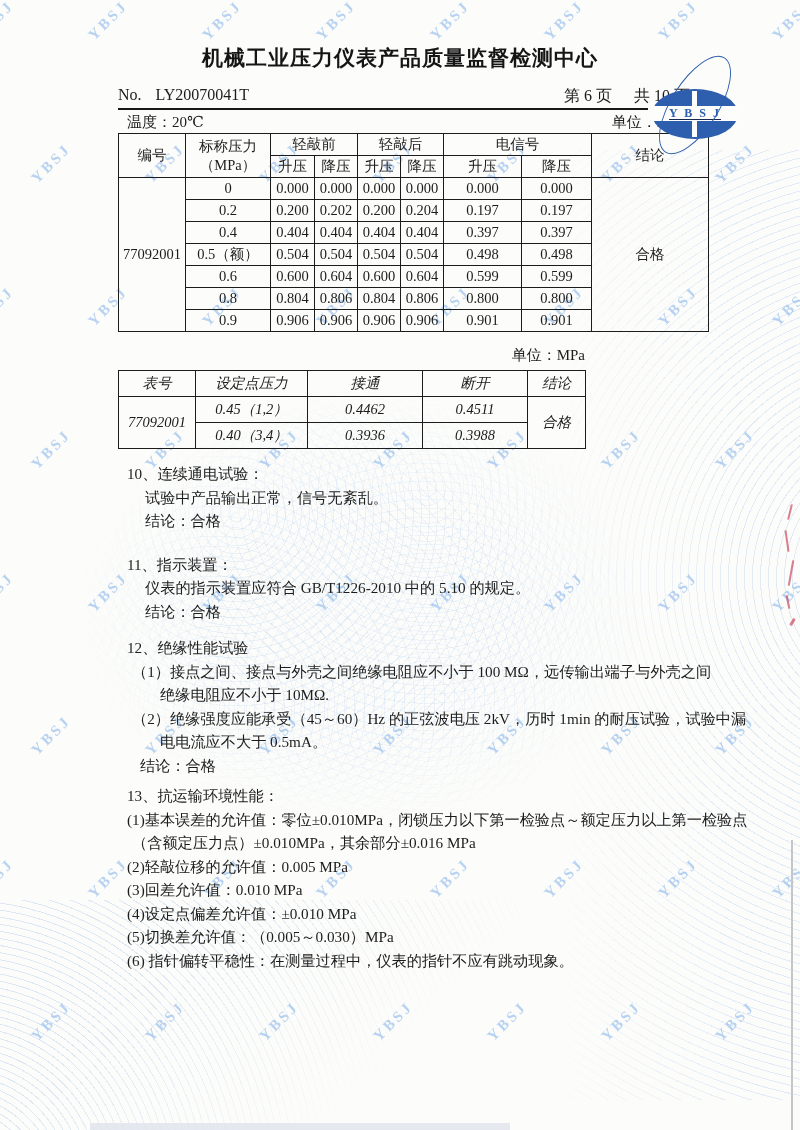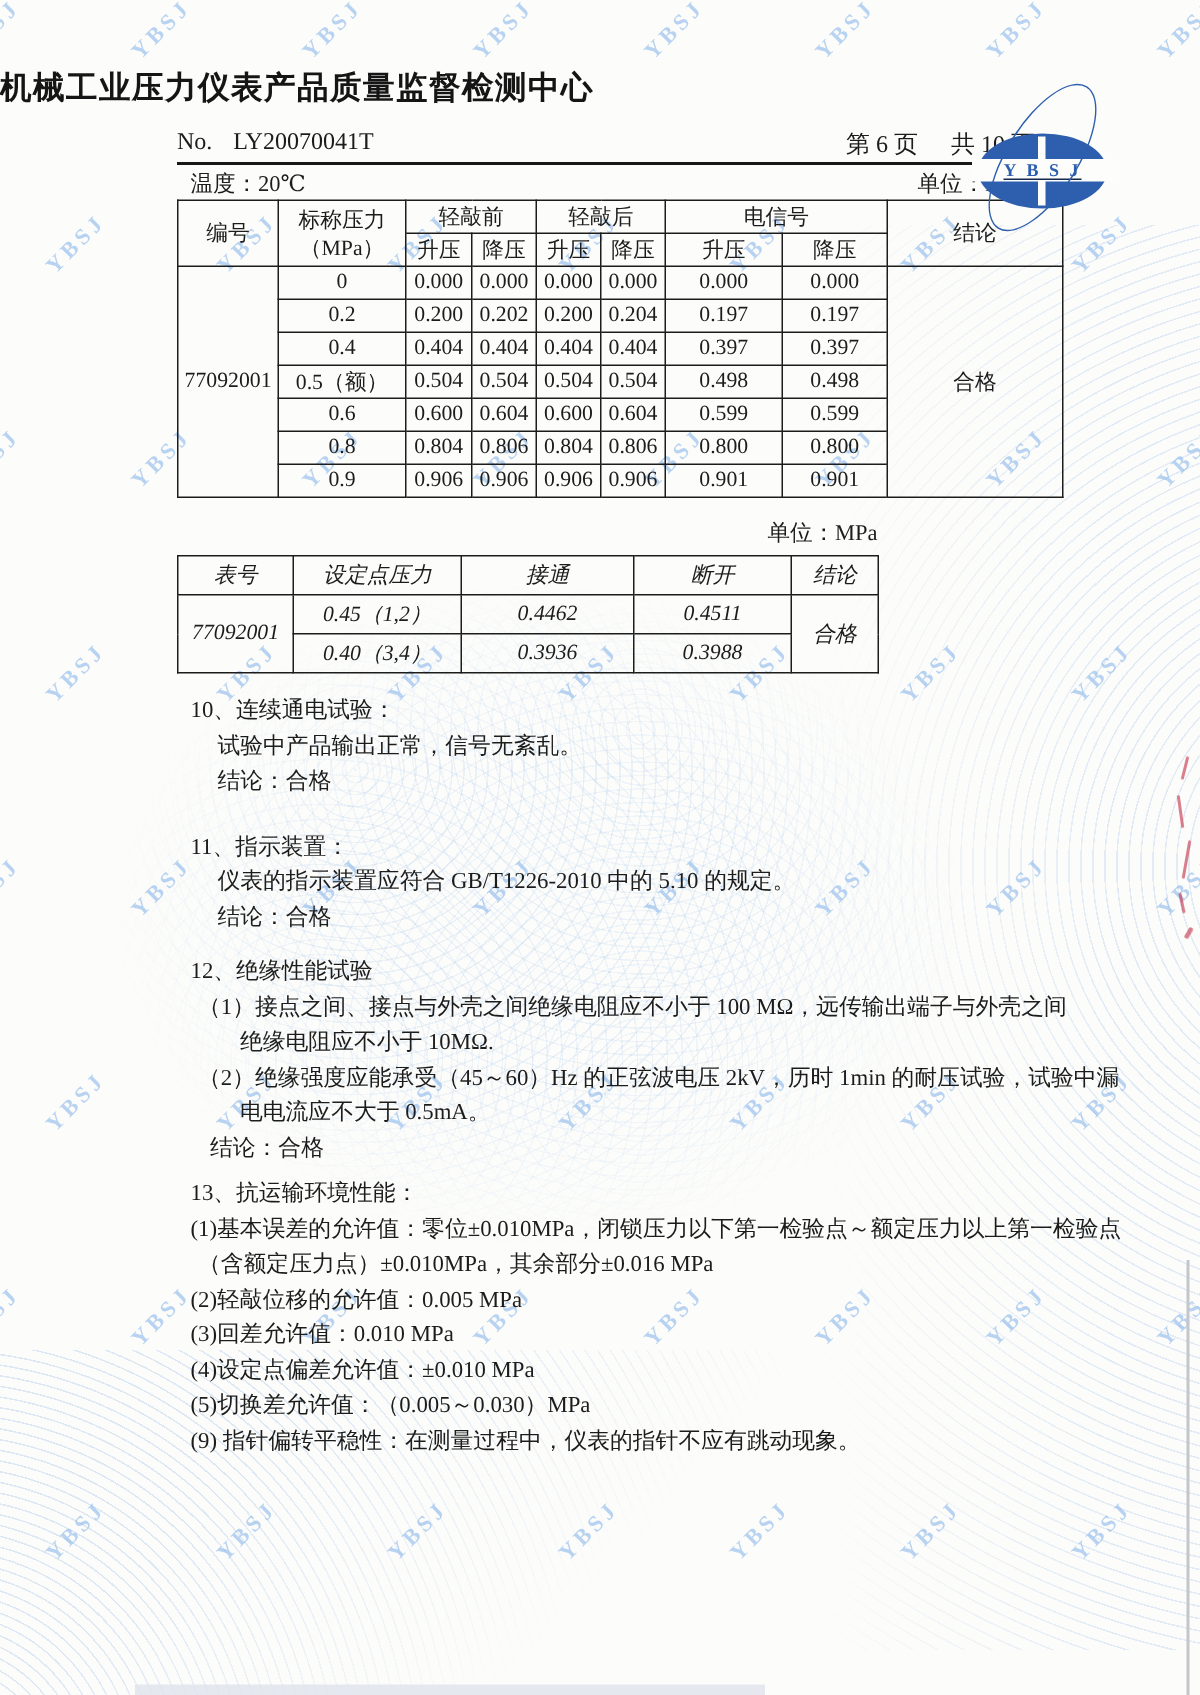--- a/index.html
+++ b/index.html
@@ -41,21 +41,21 @@
   }
   .scan-edge-right { position:absolute; right:7px; top:840px; width:2px; height:290px; background:#c4c6c9; z-index:4; }
   .scan-edge-bottom { position:absolute; left:90px; bottom:0; width:420px; height:7px; background:#dfe4ec; opacity:.8; z-index:4; }
 
   
   .red-mark { position:absolute; left:783px; top:500px; width:16px; height:140px; z-index:3; opacity:.65; }
   .red-mark i { position:absolute; display:block; background:#c63b52; border-radius:1px; filter:blur(.4px); }
 
   
   .content { position:absolute; inset:0; z-index:2; }
-  .doc-title { position:absolute; top:44px; left:0; width:100%; text-align:left;
+  .doc-title { position:absolute; top:44px; left:0; width:100%; text-align:center;
     font-size:21px; font-weight:bold; letter-spacing:1px; color:#151515; }
   .no-row { position:absolute; top:86px; left:118px; width:572px; display:flex; justify-content:space-between; font-size:16px; }
   .no-left span { margin-right:14px; }
   .no-right span { margin-left:22px;text-align:center; }
   .head-rule { position:absolute; top:108px; left:118px; width:570px; height:2px; background:#181818; }
   .temp-row { position:absolute; top:113px; left:127px; width:558px; display:flex; justify-content:space-between; font-size:15px; }
 
   table { border-collapse:collapse; table-layout:fixed; }
   td,th { border:1.4px solid #1c1c1c; text-align:center; vertical-align:middle;
           font-weight:normal; font-size:14.5px; padding:0; overflow:hidden; }
@@ -347,21 +347,21 @@
       </div>
 
       <div class="sec gap7">
         <div>13、抗运输环境性能：</div>
         <div>(1)基本误差的允许值：零位±0.010MPa，闭锁压力以下第一检验点～额定压力以上第一检验点</div>
         <div class="ind03">（含额定压力点）±0.010MPa，其余部分±0.016 MPa</div>
         <div>(2)轻敲位移的允许值：0.005 MPa</div>
         <div>(3)回差允许值：0.010 MPa</div>
         <div>(4)设定点偏差允许值：±0.010 MPa</div>
         <div>(5)切换差允许值：（0.005～0.030）MPa</div>
-        <div>(9) 指针偏转平稳性：在测量过程中，仪表的指针不应有跳动现象。</div>
+        <div>(6) 指针偏转平稳性：在测量过程中，仪表的指针不应有跳动现象。</div>
       </div>
     </div>
   </div>
 
   <div class="logo">
     <div class="logo-ellipse"></div>
     <div class="logo-vbar"></div>
     <div class="logo-band">
       <b>Y B S J</b>
     </div>

